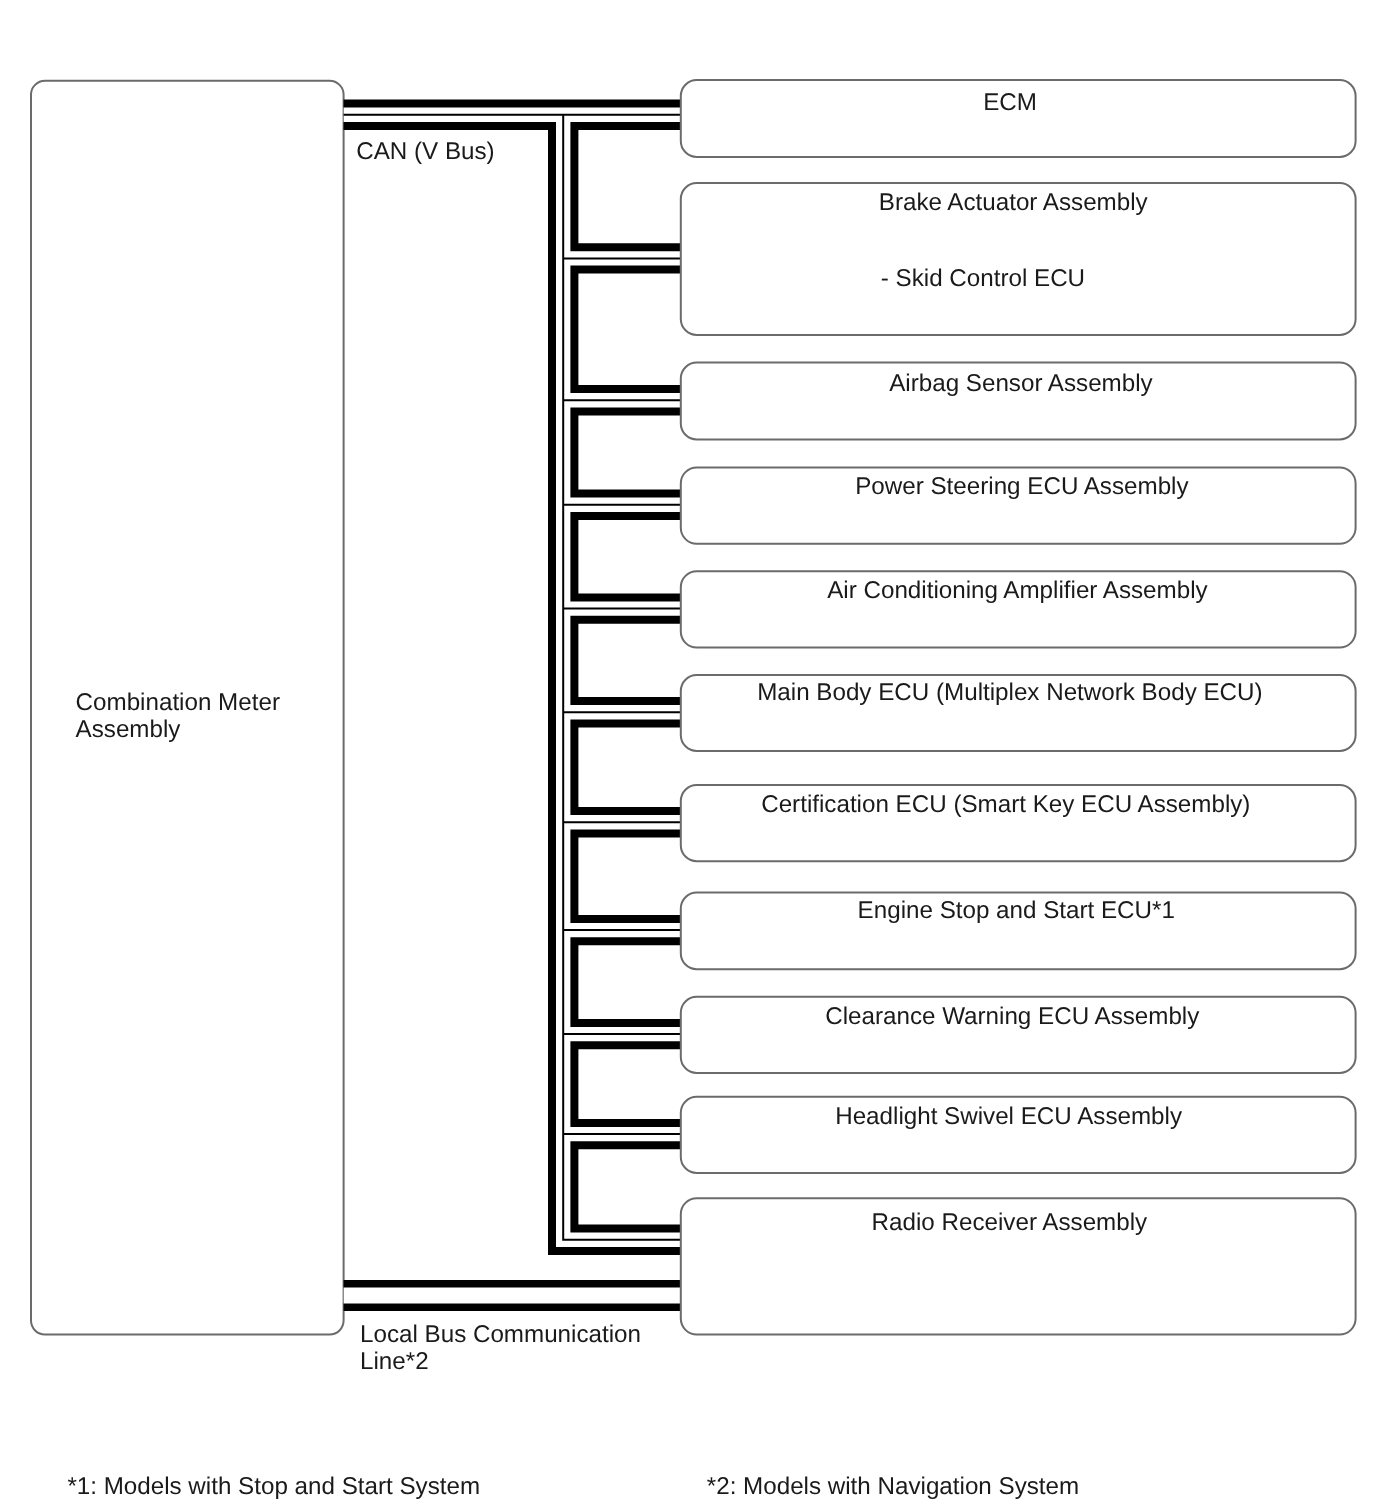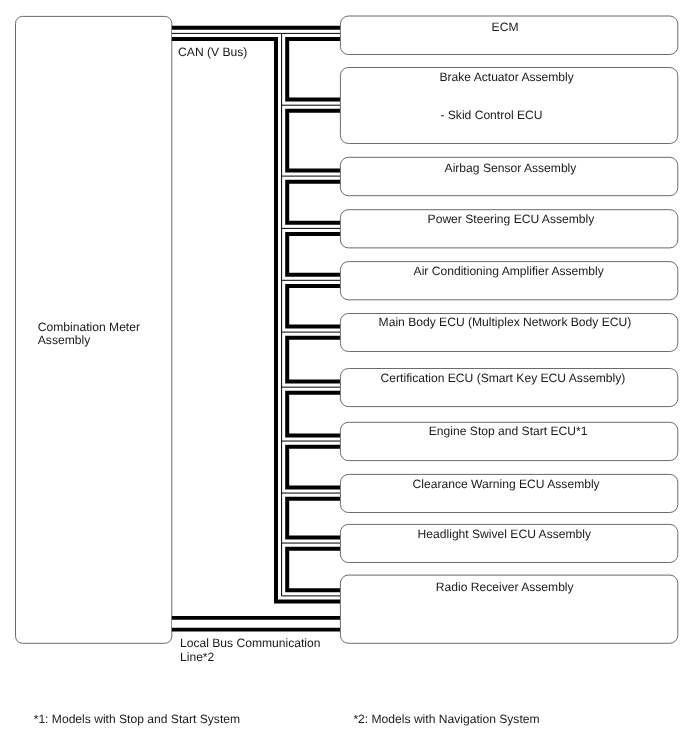--- a/index.html
+++ b/index.html
@@ -1,19 +1,19 @@
 <!DOCTYPE html>
 <html><head>
 <meta charset="utf-8">
 <title>CAN Communication System Diagram</title>
 <style>
   html,body{margin:0;padding:0;background:#ffffff;}
   *{-webkit-font-smoothing:antialiased;text-rendering:geometricPrecision;}
   body{width:688px;height:755px;overflow:hidden;font-family:"Liberation Sans",sans-serif;color:#000;}
-  #stage{position:relative;width:688px;height:666px;}
+  #stage{position:relative;width:688px;height:666px;margin-top:24px;}
   svg{position:absolute;left:0;top:0;}
   #txt{will-change:opacity;opacity:0.9999;}
   .bx{fill:#ffffff;stroke:#6b6b6b;stroke-width:1;}
   .ltxt{font-family:"Liberation Sans",sans-serif;font-size:12.1px;fill:#1a1a1a;text-anchor:start;}
 </style>
 </head>
 <body>
 
 <div id="stage">
   <svg id="art" width="688" height="755" viewBox="0 0 688 755">

